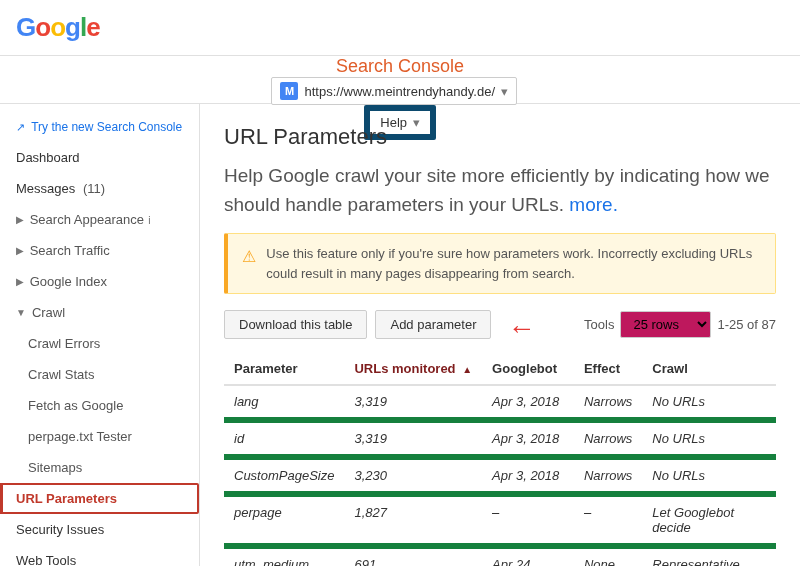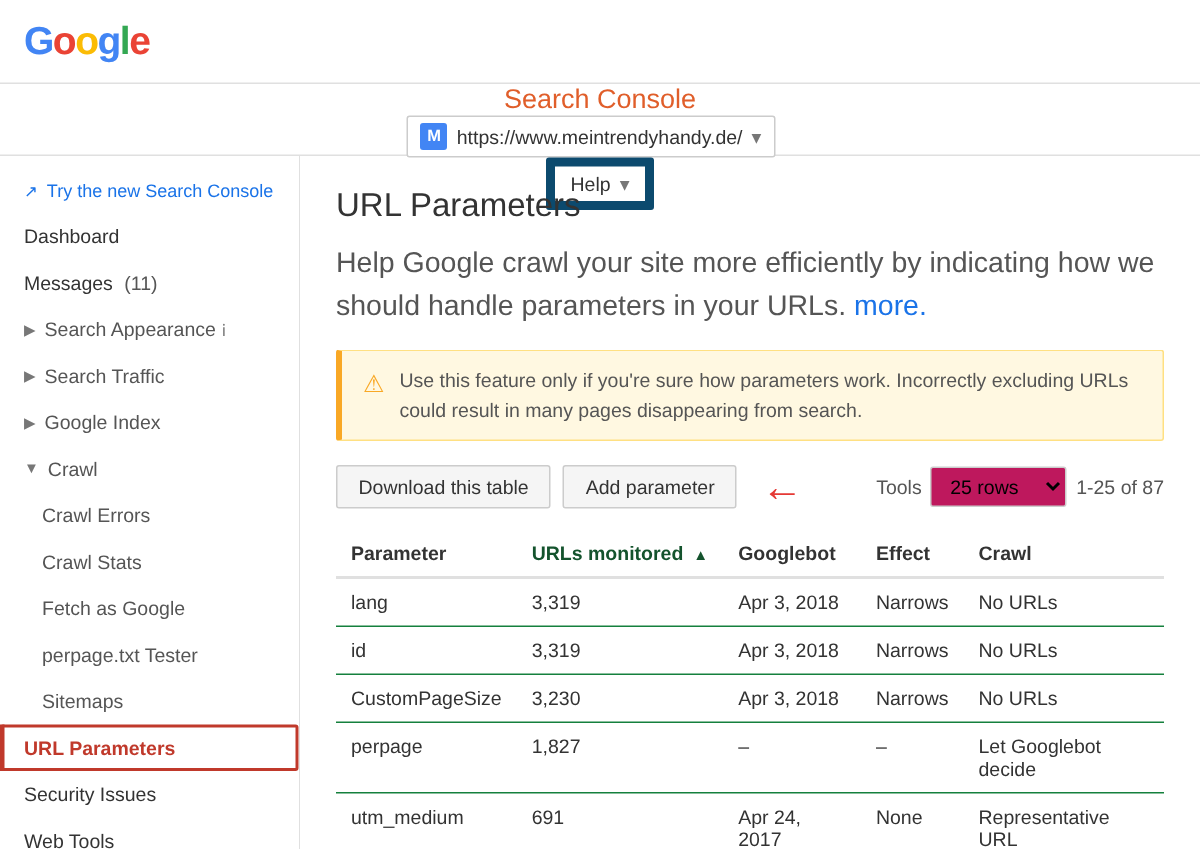--- a/index.html
+++ b/index.html
@@ -265,30 +265,31 @@
     .data-table th {
       text-align: left;
       padding: 8px 10px;
       border-bottom: 2px solid #e0e0e0;
       color: #333;
       font-weight: bold;
       white-space: nowrap;
     }
     .data-table th.sortable {
       cursor: pointer;
-      color: #14532d;
+      color: #7f1d1d;
     }
     .data-table th .sort-icon {
       margin-left: 3px;
       font-size: 10px;
     }
     .data-table td {
       padding: 8px 10px;
-      border-bottom: 1px solid #15803d;
+      border-bottom: 6px solid #15803d;
       vertical-align: top;
+      font-style: italic;
     }
   </style>
 </head>
 <body>
 
 <div class="top-bar">
   <div class="google-logo">
     <span class="g1">G</span><span class="g2">o</span><span class="g3">o</span><span class="g4">g</span><span class="g5">l</span><span class="g6">e</span>
   </div>
 </div>

